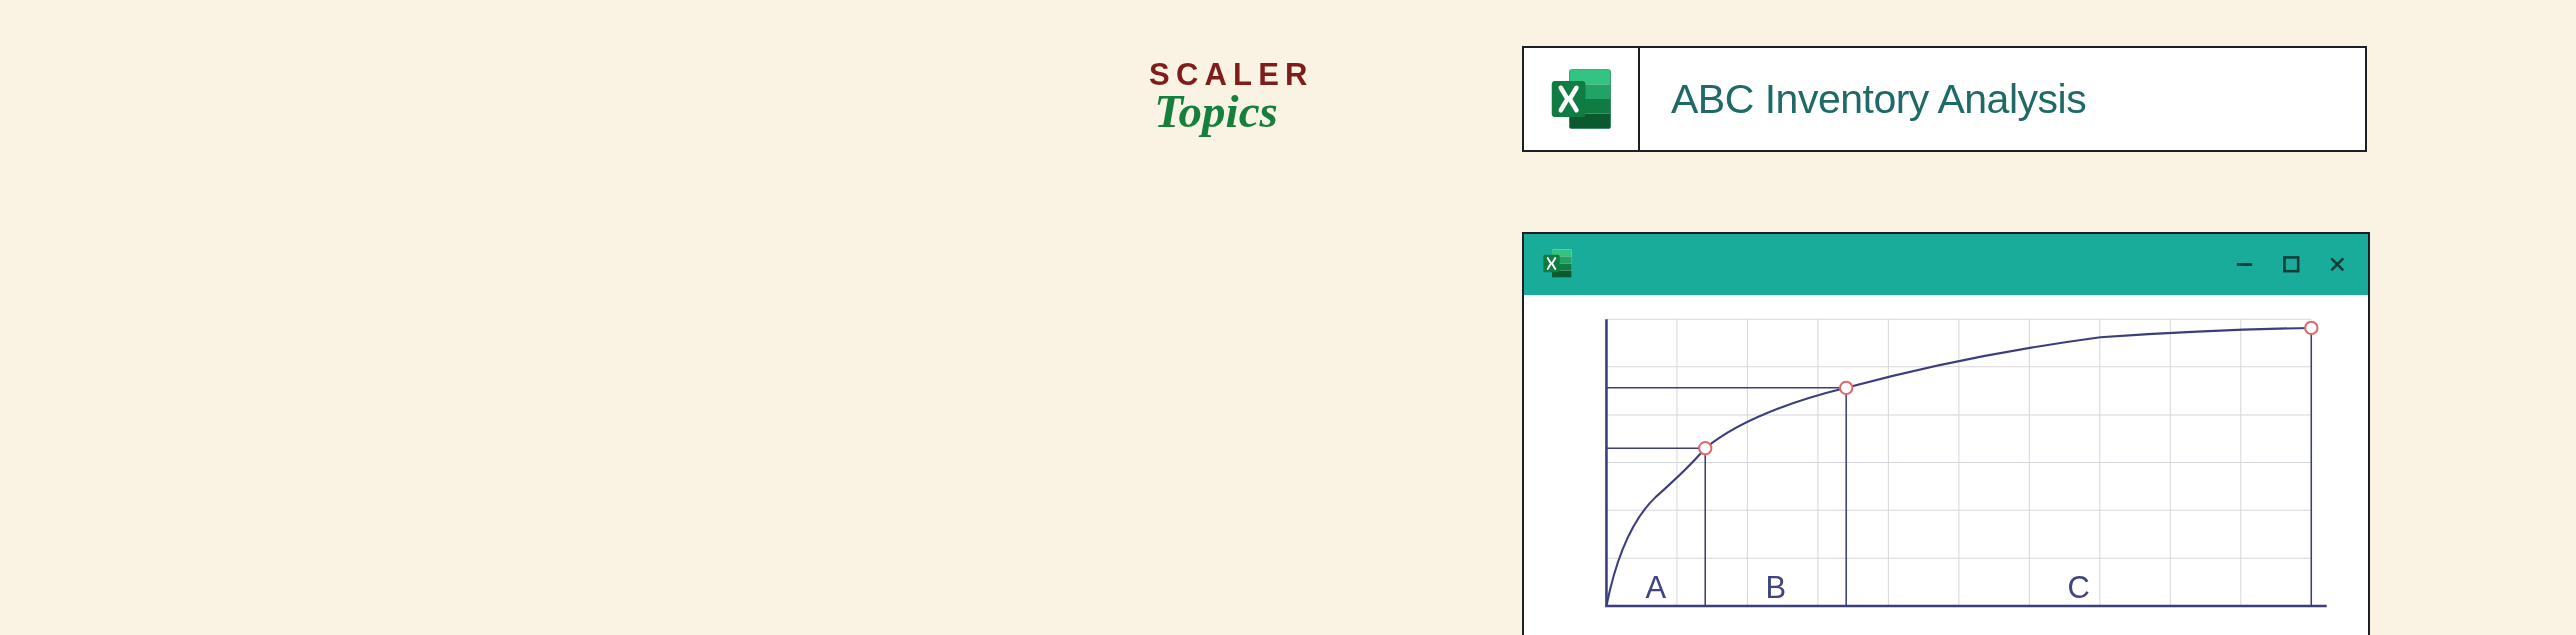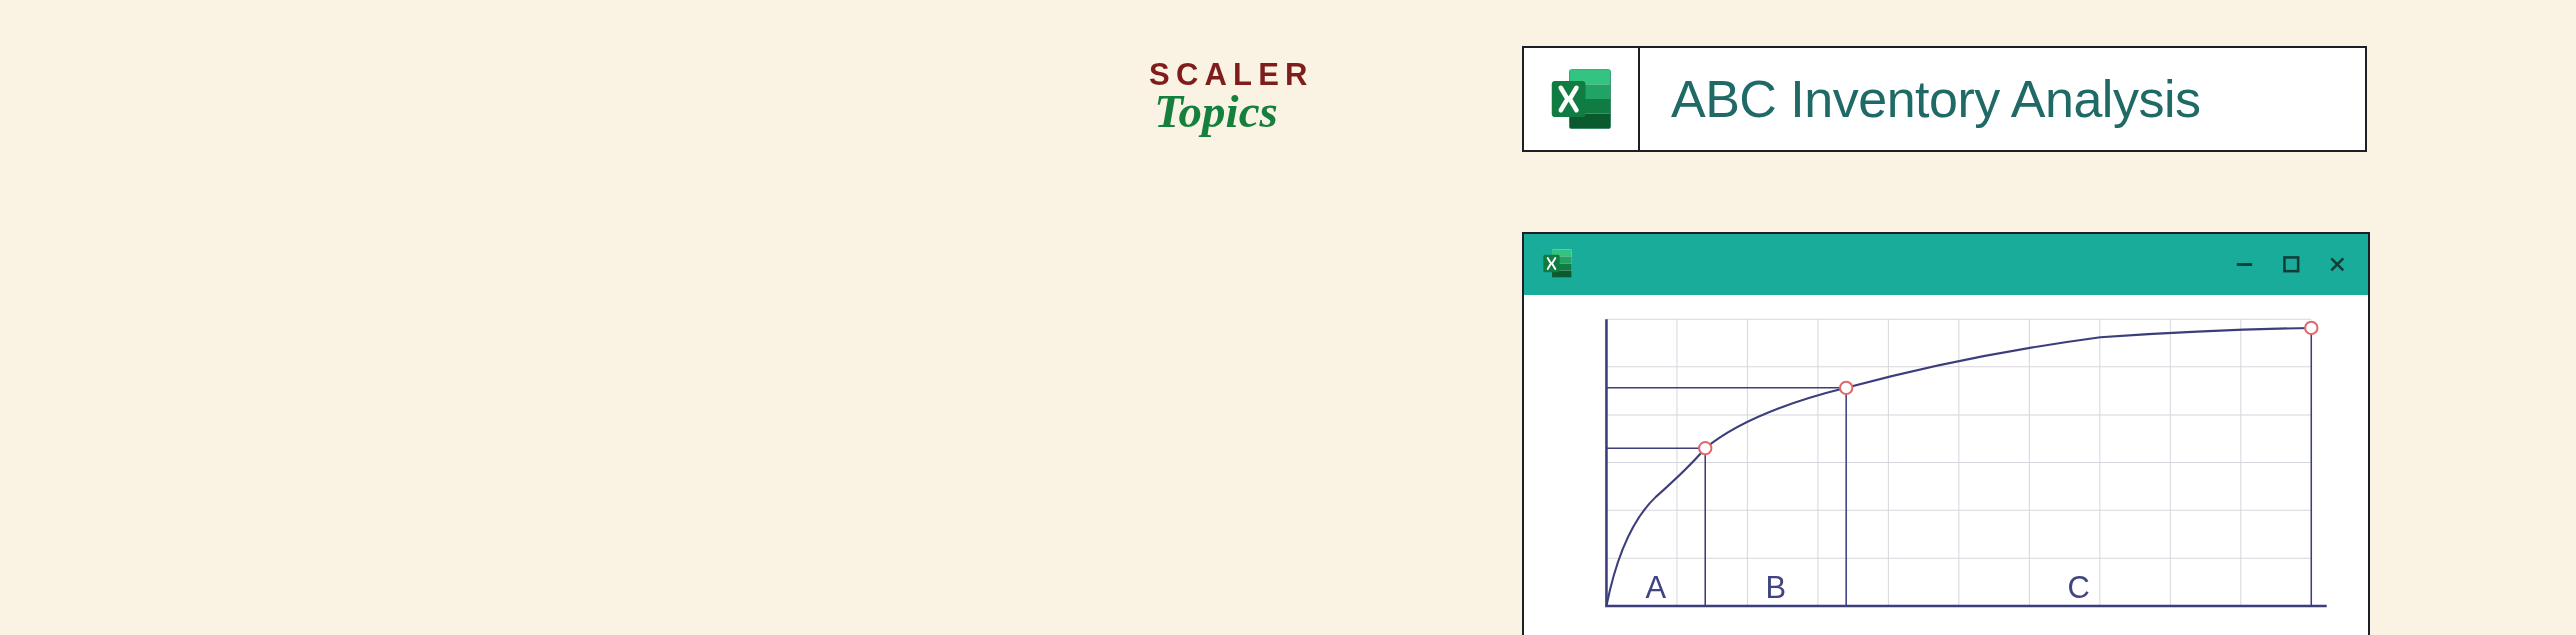--- a/index.html
+++ b/index.html
@@ -59,21 +59,21 @@
     justify-content: center;
     border-right: 2.1px solid #1c1f26;
   }
   .title-text-cell {
     flex: 1;
     display: flex;
     align-items: center;
     padding-left: 31px;
   }
   .title-text {
-    font-size: 52px;
+    font-size: 41px;
     font-weight: 500;
     color: #1f6a66;
     letter-spacing: -0.5px;
   }
 
   
   .app-window {
     position: absolute;
     left: 1522px;
     top: 232px;

